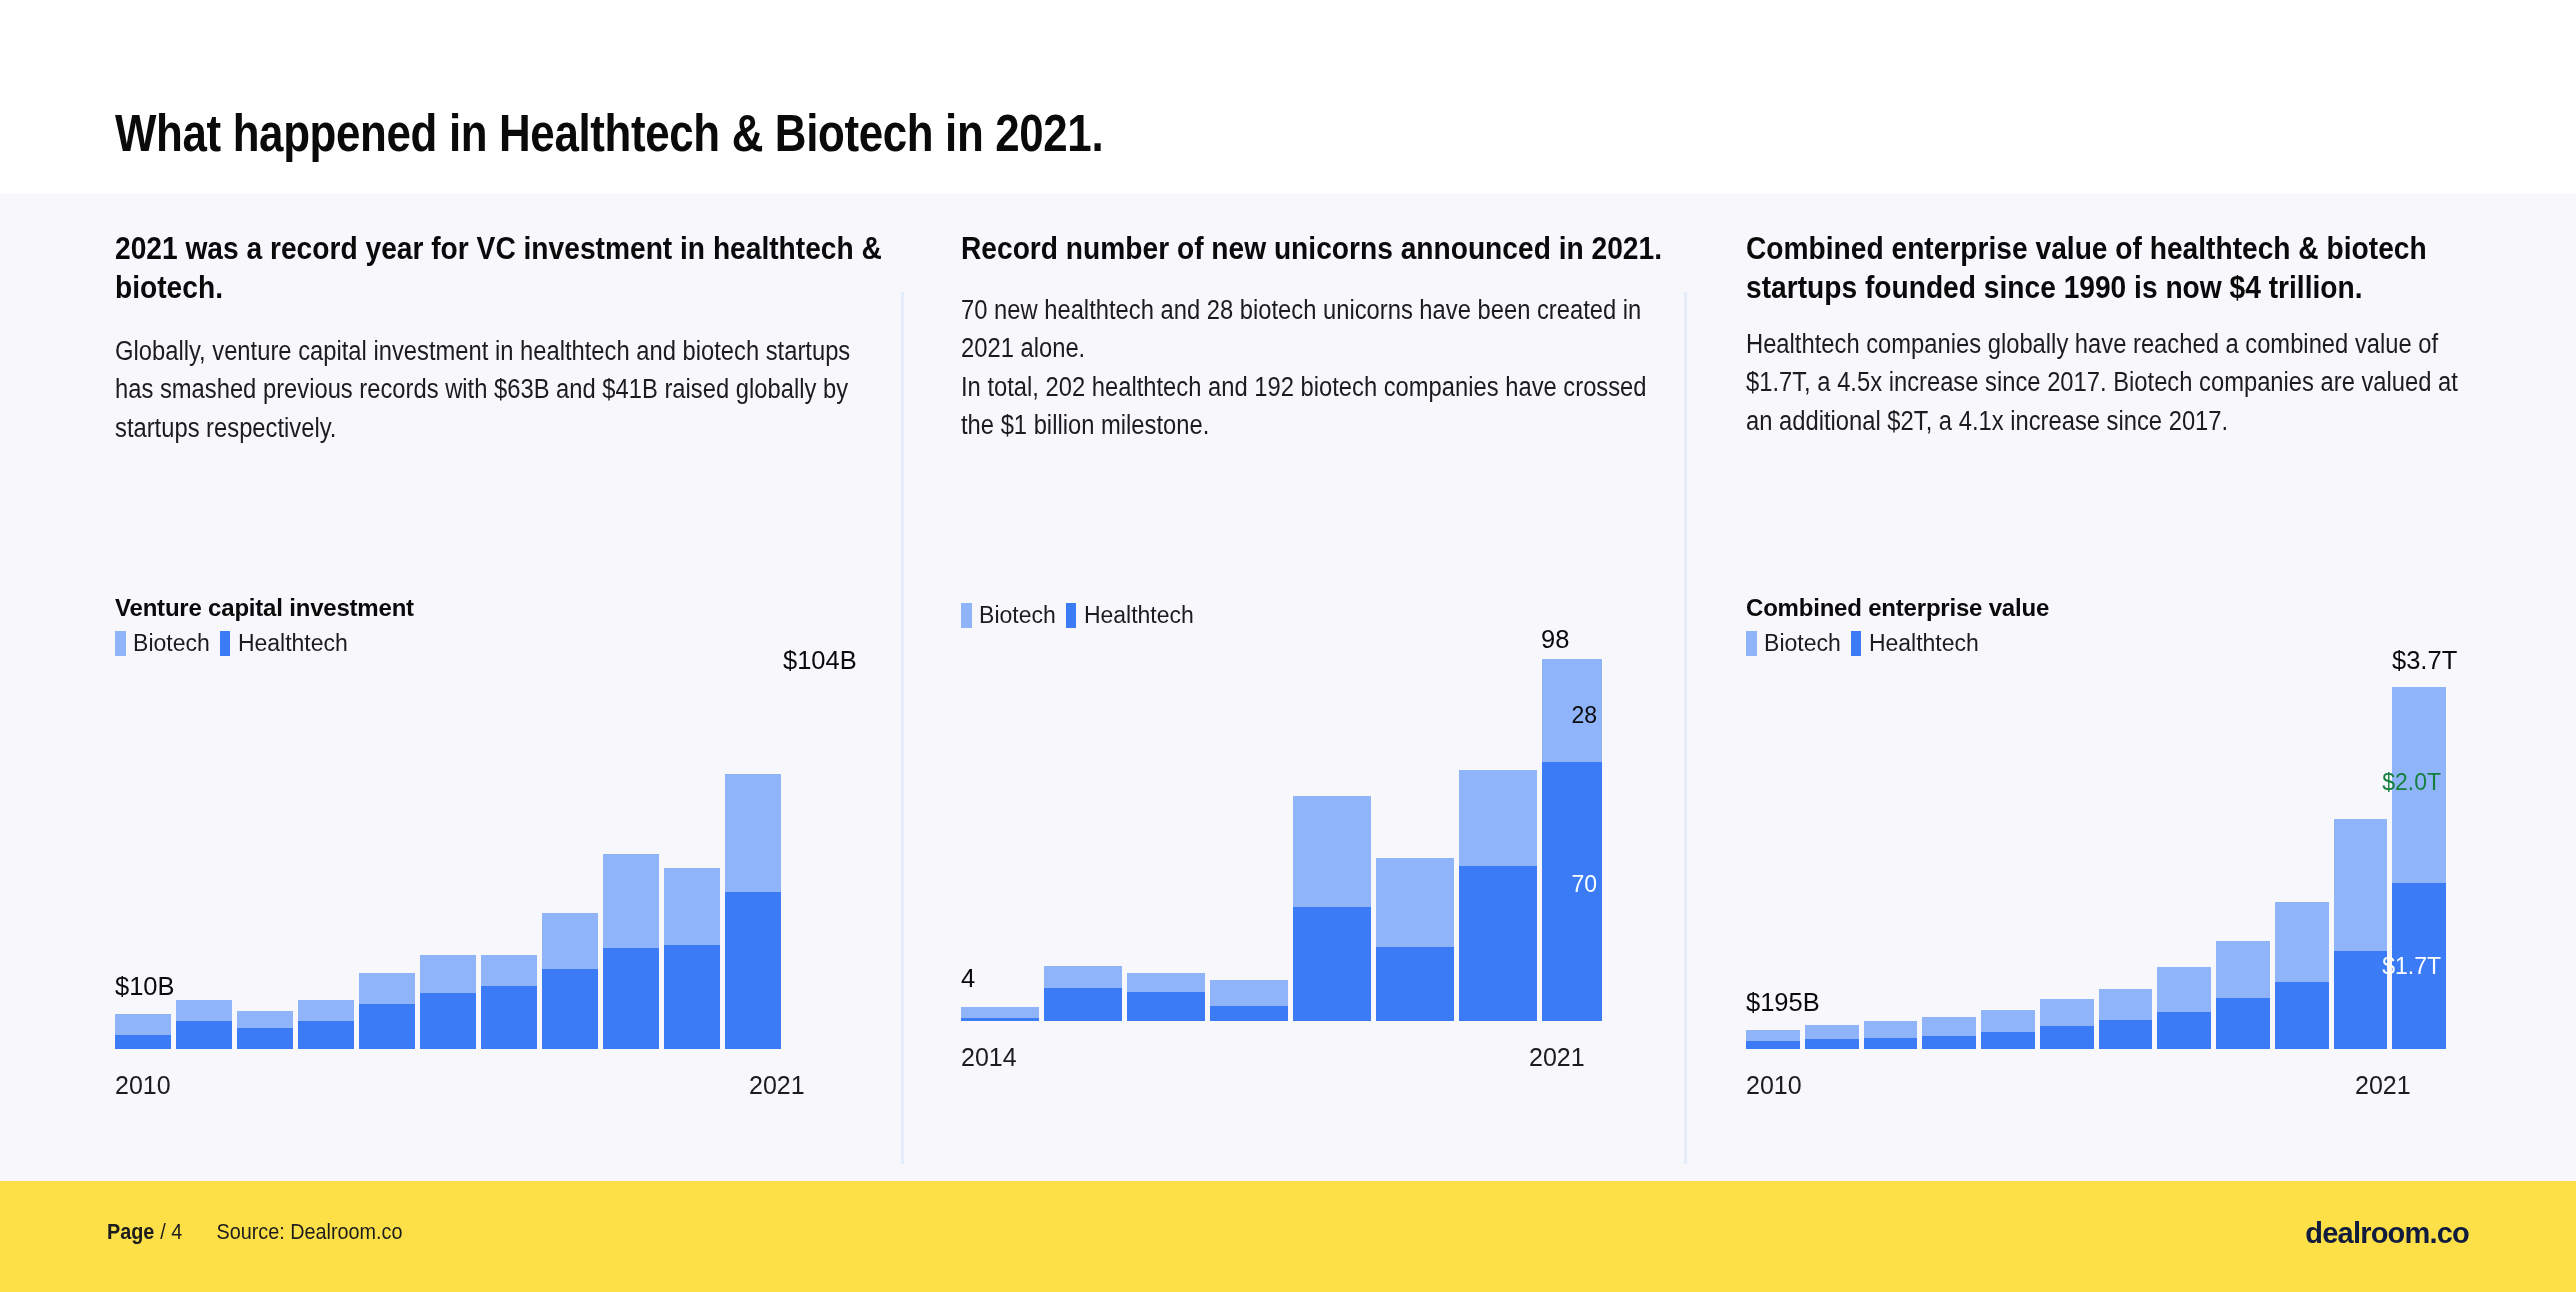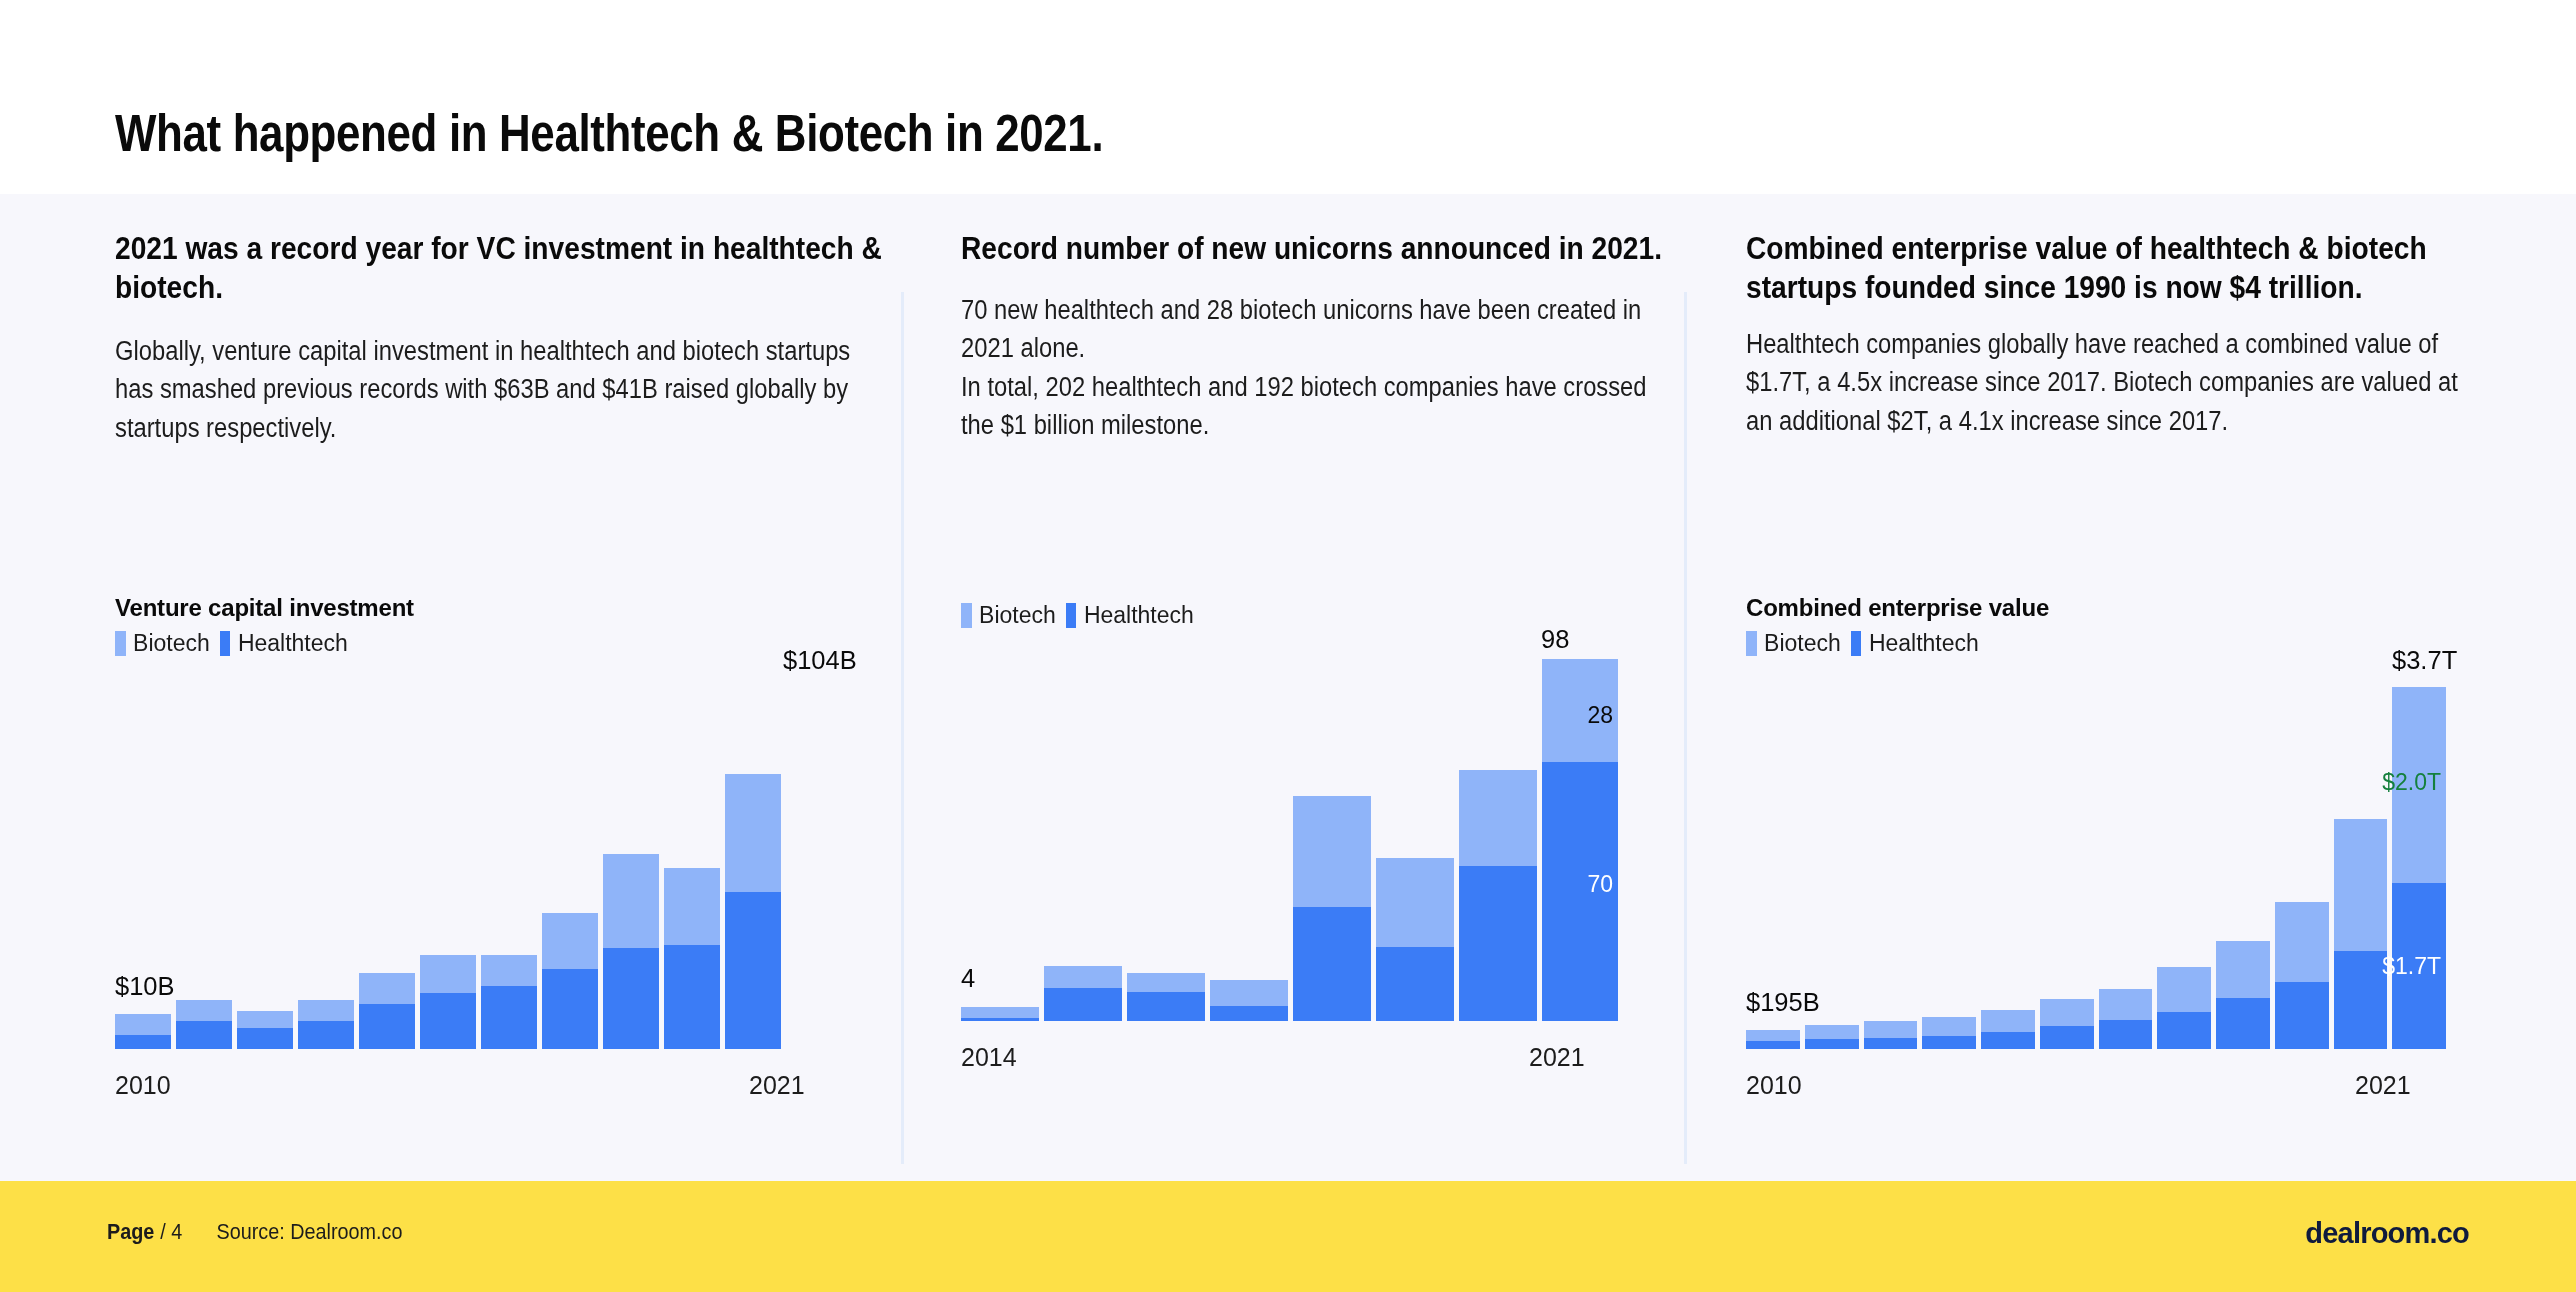--- a/index.html
+++ b/index.html
@@ -263,21 +263,21 @@
               <span class="seg" style="height: 115px; background: rgb(59, 124, 246);"></span>
             </div>
             <div class="bar" title="2019: 44" style="width: 78px; height: 163px;">
               <span class="seg" style="height: 89px; background: rgb(143, 180, 249);"></span>
               <span class="seg" style="height: 74px; background: rgb(59, 124, 246);"></span>
             </div>
             <div class="bar" title="2020: 68" style="width: 78px; height: 251px;">
               <span class="seg" style="height: 96px; background: rgb(143, 180, 249);"></span>
               <span class="seg" style="height: 155px; background: rgb(59, 124, 246);"></span>
             </div>
-            <div class="bar" title="2021: 98" style="width: 76px; height: 362px;">
+            <div class="bar" title="2021: 98" style="width: 60px; height: 362px;">
               <span class="seg" style="height: 103px; background: rgb(143, 180, 249);"></span>
               <span class="seg" style="height: 259px; background: rgb(59, 124, 246);"></span>
               <span class="seg-label" style="color: rgb(10, 10, 10); top: 43px;">28</span>
               <span class="seg-label" style="color: rgb(255, 255, 255); top: 212px;">70</span>
             </div>
           </div>
           <div class="top-label" style="left: 0px; bottom: 28px;">4</div>
           <div class="top-label" style="left: 580px; width: 78px; text-align: left; bottom: 367px;">98</div>
         </div>
       <div class="axis-row">

